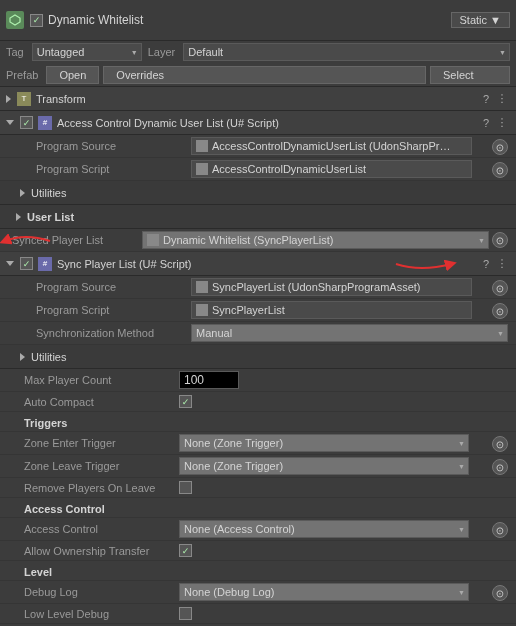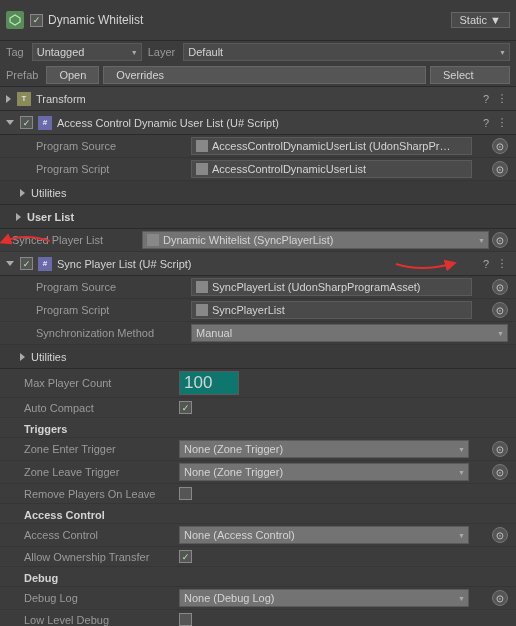--- a/index.html
+++ b/index.html
@@ -160,21 +160,21 @@
       color: #9a9a9a;
       width: 155px;
       flex-shrink: 0;
       font-size: 11px;
     }
     .prop-value {
       flex: 1;
       color: #d4d4d4;
       font-size: 11px;
       display: flex;
-      align-items: center;
+      align-items: flex-end;
       gap: 20px;
     }
     .prop-value-text {
       background: #4a4a4a;
       border: 1px solid #5a5a5a;
       padding: 1px 4px;
       font-size: 11px;
       color: #d4d4d4;
       width: 100%;
       display: flex; align-items: center;
@@ -234,24 +234,24 @@
     
     .content-area {
       overflow-y: auto;
       height: calc(626px - 74px);
     }
     .content-area::-webkit-scrollbar { width: 8px; }
     .content-area::-webkit-scrollbar-track { background: #3c3c3c; }
     .content-area::-webkit-scrollbar-thumb { background: #666; }
 
     .prop-number-input {
-      background: #0f766e;
+      background: #000000;
       border: 1px solid #5a5a5a;
       color: #d4d4d4;
-      font-size: 17px;
+      font-size: 12px;
       padding: 1px 4px;
       width: 60px;
       min-height: 18px;
       display: inline-flex;
       align-items: center;
     }
 
     .synced-row {
       display: flex;
       align-items: center;
@@ -484,21 +484,21 @@
   </div>
 
   <div class="prop-row">
     <span class="prop-label">Allow Ownership Transfer</span>
     <div class="prop-value">
       <div class="checkbox-sm checked"></div>
     </div>
   </div>
 
   <div class="category-row">
-    <span class="category-label">Debug</span>
+    <span class="category-label">Level</span>
   </div>
 
   <div class="prop-row">
     <span class="prop-label">Debug Log</span>
     <div class="prop-value">
       <div class="prop-value-dropdown" style="width:100%;">
         <span>None (Debug Log)</span>
       </div>
       <div class="circle-btn" style="margin-left:3px;">⊙</div>
     </div>

